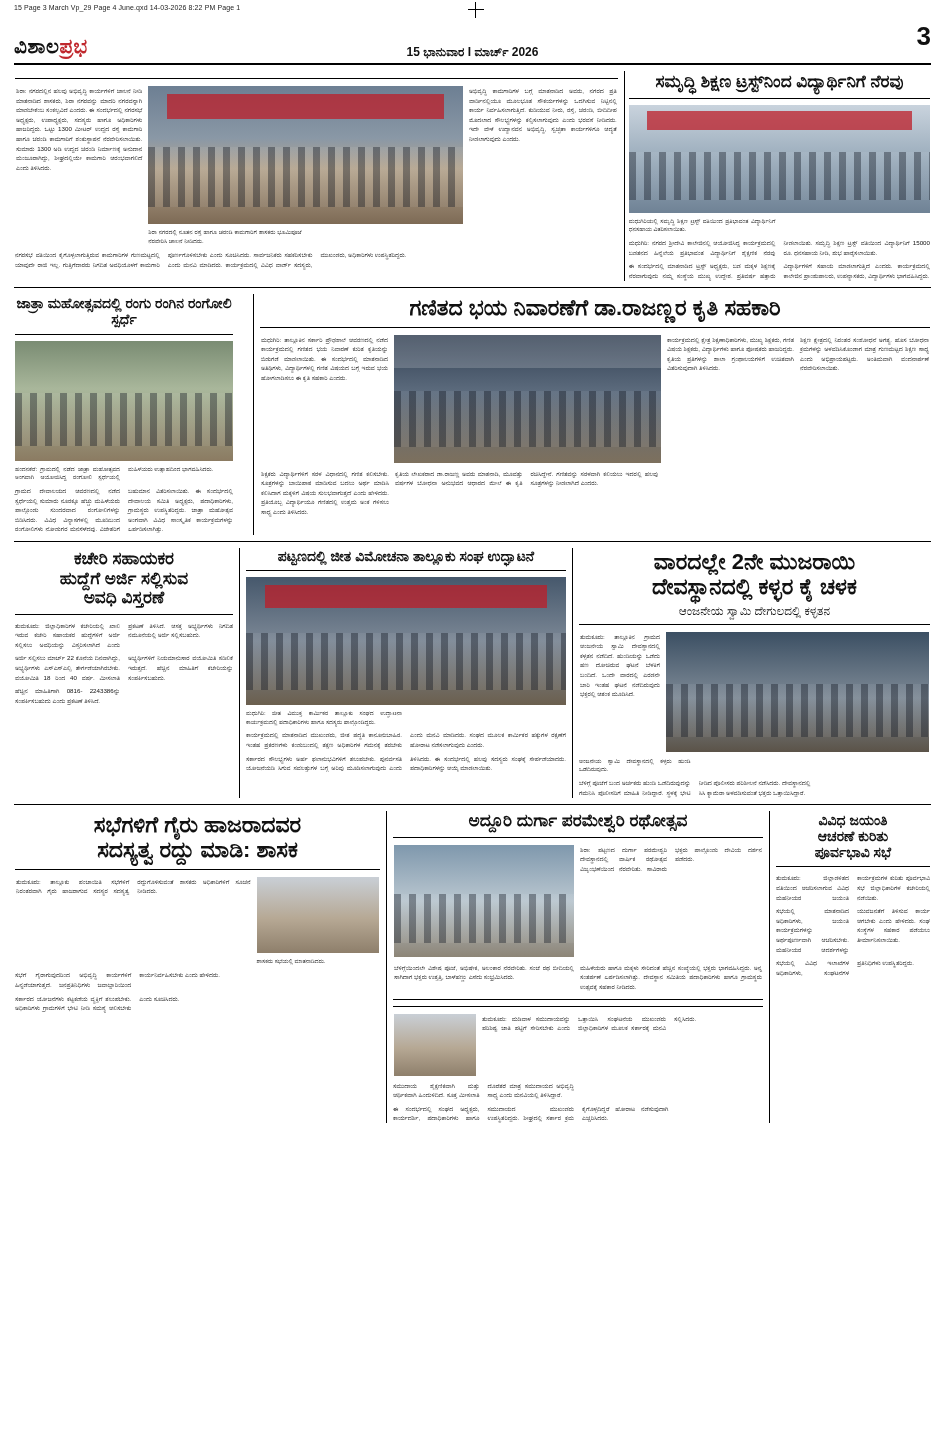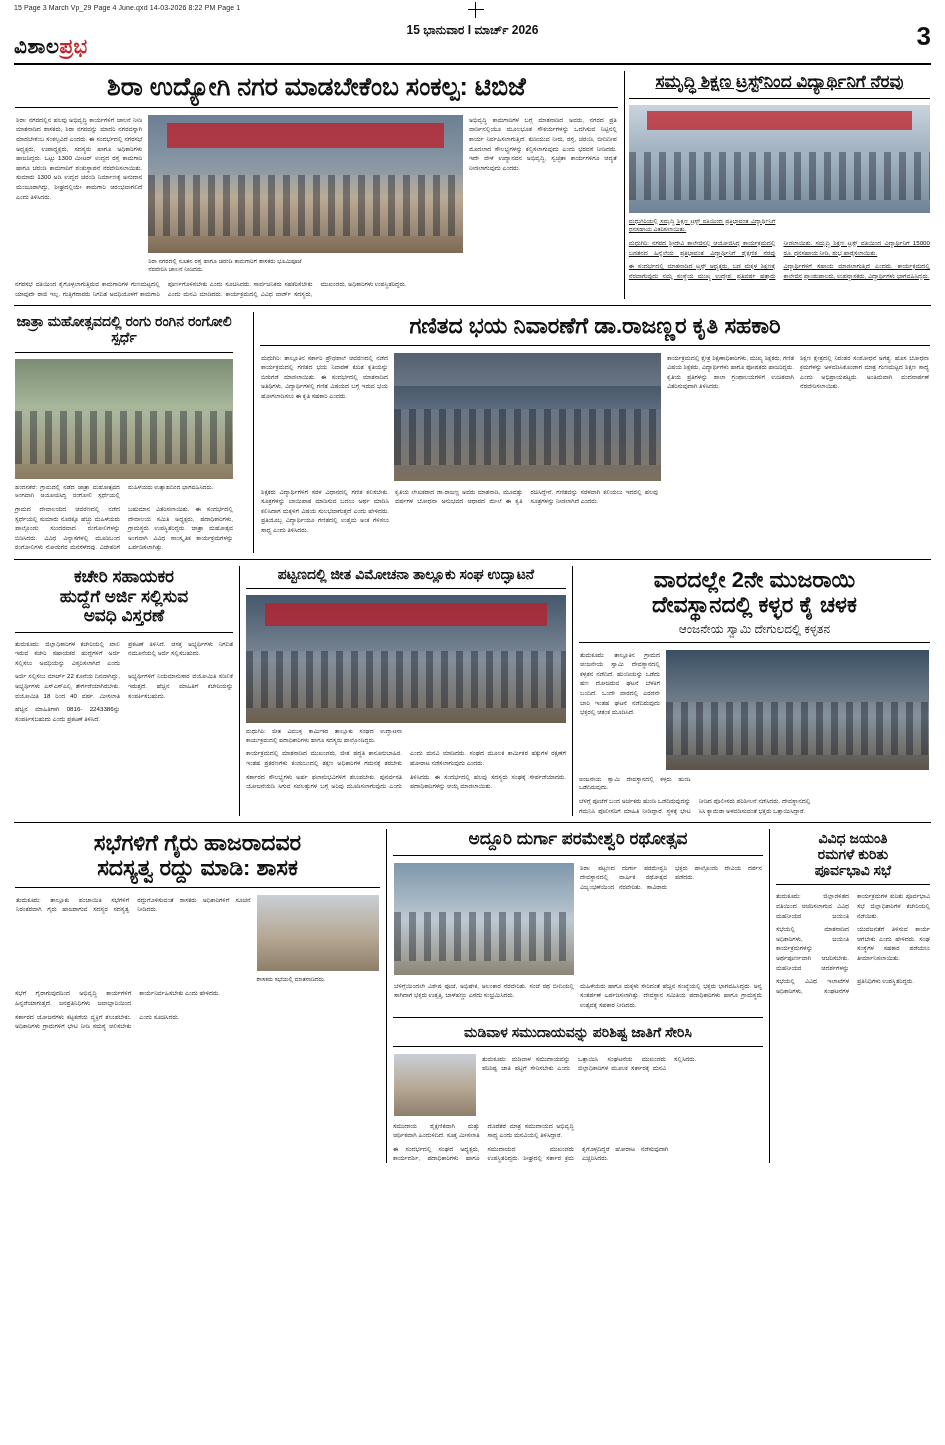--- a/index.html
+++ b/index.html
@@ -5,21 +5,21 @@
   html,body{margin:0;padding:0;background:#fff;}
   body{width:945px;height:1445px;font-family:"Liberation Sans",sans-serif;color:#111;}
   .page{position:relative;width:945px;height:1445px;box-sizing:border-box;padding:0;}
   .printline{font-size:7px;color:#222;padding:4px 0 2px 14px;letter-spacing:.1px;}
   .crossmark{position:absolute;left:468px;top:2px;width:16px;height:16px;}
   .crossmark:before{content:"";position:absolute;left:7px;top:0;width:1px;height:16px;background:#000;}
   .crossmark:after{content:"";position:absolute;left:0;top:7px;width:16px;height:1px;background:#000;}
   .masthead{position:relative;margin:10px 14px 0 14px;border-bottom:2px solid #000;padding-bottom:4px;height:36px;}
   .mast-logo{position:absolute;left:0;top:12px;font-size:20px;font-weight:bold;letter-spacing:.5px;}
   .mast-logo .red{color:#c0272d;}
-  .mast-date{position:absolute;left:50%;transform:translateX(-50%);top:0;font-size:12px;font-weight:bold;}
+  .mast-date{position:absolute;left:50%;transform:translateX(-50%);top:22px;font-size:12px;font-weight:bold;}
   .mast-page{position:absolute;right:0;top:-2px;font-size:26px;font-weight:bold;}
   .content{margin:6px 14px 0 14px;}
   .hr-thin{height:1px;background:#000;margin:6px 0;}
   .headline{font-weight:bold;line-height:1.15;text-align:center;}
   .h1{font-size:25px;}
   .h2{font-size:22px;}
   .h3{font-size:17px;}
   .h4{font-size:14px;}
   .sub{font-size:12px;font-weight:normal;text-align:center;}
   .body-txt{font-size:6.2px;line-height:1.55;text-align:justify;color:#111;}
@@ -61,21 +61,20 @@
     <div class="mast-date">15 ಭಾನುವಾರ I ಮಾರ್ಚ್ 2026</div>
     <div class="mast-page">3</div>
   </div>
 
   <div class="content">
 
     <table class="layout">
       <tbody>
           <tr>
         <td style="width:610px;padding-right:6px;" class="vline">
-          <div class="headline h1">ಶಿರಾ ಉದ್ಯೋಗಿ ನಗರ ಮಾಡಬೇಕೆಂಬ ಸಂಕಲ್ಪ: ಟಿಬಿಜೆ</div>
           <div class="hr-thin"></div>
           <table class="layout">
             <tbody>
                   <tr>
               <td style="width:128px;padding-right:5px;">
                 <div class="body-txt">ಶಿರಾ: ನಗರದಲ್ಲಿನ ಹಲವು ಅಭಿವೃದ್ಧಿ ಕಾರ್ಯಗಳಿಗೆ ಚಾಲನೆ ನೀಡಿ ಮಾತನಾಡಿದ ಶಾಸಕರು, ಶಿರಾ ನಗರವನ್ನು ಮಾದರಿ ನಗರವನ್ನಾಗಿ ಮಾಡಬೇಕೆಂಬ ಸಂಕಲ್ಪವಿದೆ ಎಂದರು. ಈ ಸಂದರ್ಭದಲ್ಲಿ ನಗರಸಭೆ ಅಧ್ಯಕ್ಷರು, ಉಪಾಧ್ಯಕ್ಷರು, ಸದಸ್ಯರು ಹಾಗೂ ಅಧಿಕಾರಿಗಳು ಹಾಜರಿದ್ದರು. ಒಟ್ಟು 1300 ಮೀಟರ್ ಉದ್ದದ ರಸ್ತೆ ಕಾಮಗಾರಿ ಹಾಗೂ ಚರಂಡಿ ಕಾಮಗಾರಿಗೆ ಶಂಕುಸ್ಥಾಪನೆ ನೆರವೇರಿಸಲಾಯಿತು. ಸುಮಾರು 1300 ಅಡಿ ಉದ್ದದ ಚರಂಡಿ ನಿರ್ಮಾಣಕ್ಕೆ ಅನುದಾನ ಮಂಜೂರಾಗಿದ್ದು, ಶೀಘ್ರದಲ್ಲಿಯೇ ಕಾಮಗಾರಿ ಆರಂಭವಾಗಲಿದೆ ಎಂದು ತಿಳಿಸಿದರು.</div>
               </td>
               <td style="width:320px;padding-right:5px;">
                 <div class="photo p1" style="height:138px;">
                   <div class="banner"></div>
@@ -85,21 +84,21 @@
               </td>
               <td style="width:150px;">
                 <div class="body-txt">ಅಭಿವೃದ್ಧಿ ಕಾಮಗಾರಿಗಳ ಬಗ್ಗೆ ಮಾತನಾಡಿದ ಅವರು, ನಗರದ ಪ್ರತಿ ವಾರ್ಡಿನಲ್ಲಿಯೂ ಮೂಲಭೂತ ಸೌಕರ್ಯಗಳನ್ನು ಒದಗಿಸುವ ನಿಟ್ಟಿನಲ್ಲಿ ಕಾರ್ಯ ನಿರ್ವಹಿಸಲಾಗುತ್ತಿದೆ. ಕುಡಿಯುವ ನೀರು, ರಸ್ತೆ, ಚರಂಡಿ, ಬೀದಿದೀಪ ಮೊದಲಾದ ಸೌಲಭ್ಯಗಳನ್ನು ಕಲ್ಪಿಸಲಾಗುವುದು ಎಂದು ಭರವಸೆ ನೀಡಿದರು. ಇದೇ ವೇಳೆ ಉದ್ಯಾನವನ ಅಭಿವೃದ್ಧಿ, ಸ್ವಚ್ಛತಾ ಕಾರ್ಯಗಳಿಗೂ ಆದ್ಯತೆ ನೀಡಲಾಗುವುದು ಎಂದರು.</div>
               </td>
             </tr>
           </tbody>
               </table>
           <div class="body-txt mt4 cols4">ನಗರಸಭೆ ವತಿಯಿಂದ ಕೈಗೊಳ್ಳಲಾಗುತ್ತಿರುವ ಕಾಮಗಾರಿಗಳ ಗುಣಮಟ್ಟದಲ್ಲಿ ಯಾವುದೇ ರಾಜಿ ಇಲ್ಲ. ಗುತ್ತಿಗೆದಾರರು ನಿಗದಿತ ಅವಧಿಯೊಳಗೆ ಕಾಮಗಾರಿ ಪೂರ್ಣಗೊಳಿಸಬೇಕು ಎಂದು ಸೂಚಿಸಿದರು. ಸಾರ್ವಜನಿಕರು ಸಹಕರಿಸಬೇಕು ಎಂದು ಮನವಿ ಮಾಡಿದರು. ಕಾರ್ಯಕ್ರಮದಲ್ಲಿ ವಿವಿಧ ವಾರ್ಡ್ ಸದಸ್ಯರು, ಮುಖಂಡರು, ಅಧಿಕಾರಿಗಳು ಉಪಸ್ಥಿತರಿದ್ದರು.</div>
         </td>
 
-        <td style="width:305px;padding-left:4px;text-decoration:underline;">
+        <td style="width:305px;padding-left:4px;">
           <div class="headline h3">ಸಮೃದ್ಧಿ ಶಿಕ್ಷಣ ಟ್ರಸ್ಟ್‌ನಿಂದ ವಿದ್ಯಾರ್ಥಿನಿಗೆ ನೆರವು</div>
           <div class="hr-thin"></div>
           <div class="photo p2" style="height:108px;">
             <div class="banner"></div>
                 <div class="figdots"></div>
           </div>
           <div class="cap mt4 cols2">ಮಧುಗಿರಿಯಲ್ಲಿ ಸಮೃದ್ಧಿ ಶಿಕ್ಷಣ ಟ್ರಸ್ಟ್ ವತಿಯಿಂದ ಪ್ರತಿಭಾವಂತ ವಿದ್ಯಾರ್ಥಿನಿಗೆ ಧನಸಹಾಯ ವಿತರಿಸಲಾಯಿತು.</div>
           <div class="body-txt mt4 cols2">ಮಧುಗಿರಿ: ನಗರದ ಶ್ರೀದೇವಿ ಕಾಲೇಜಿನಲ್ಲಿ ಆಯೋಜಿಸಿದ್ದ ಕಾರ್ಯಕ್ರಮದಲ್ಲಿ ಬಡತನದ ಹಿನ್ನೆಲೆಯ ಪ್ರತಿಭಾವಂತ ವಿದ್ಯಾರ್ಥಿನಿಗೆ ಶೈಕ್ಷಣಿಕ ನೆರವು ನೀಡಲಾಯಿತು. ಸಮೃದ್ಧಿ ಶಿಕ್ಷಣ ಟ್ರಸ್ಟ್ ವತಿಯಿಂದ ವಿದ್ಯಾರ್ಥಿನಿಗೆ 15000 ರೂ. ಧನಸಹಾಯ ನೀಡಿ, ಶುಭ ಹಾರೈಸಲಾಯಿತು.</div>
           <div class="body-txt mt4 cols2">ಈ ಸಂದರ್ಭದಲ್ಲಿ ಮಾತನಾಡಿದ ಟ್ರಸ್ಟ್ ಅಧ್ಯಕ್ಷರು, ಬಡ ಮಕ್ಕಳ ಶಿಕ್ಷಣಕ್ಕೆ ನೆರವಾಗುವುದು ನಮ್ಮ ಸಂಸ್ಥೆಯ ಮುಖ್ಯ ಉದ್ದೇಶ. ಪ್ರತಿವರ್ಷ ಹತ್ತಾರು ವಿದ್ಯಾರ್ಥಿಗಳಿಗೆ ಸಹಾಯ ಮಾಡಲಾಗುತ್ತಿದೆ ಎಂದರು. ಕಾರ್ಯಕ್ರಮದಲ್ಲಿ ಕಾಲೇಜಿನ ಪ್ರಾಂಶುಪಾಲರು, ಉಪನ್ಯಾಸಕರು, ವಿದ್ಯಾರ್ಥಿಗಳು ಭಾಗವಹಿಸಿದ್ದರು.</div>
         </td>
@@ -266,41 +265,40 @@
               <td style="width:180px;padding-right:5px;">
                 <div class="body-txt">ಬೆಳಿಗ್ಗೆಯಿಂದಲೇ ವಿಶೇಷ ಪೂಜೆ, ಅಭಿಷೇಕ, ಅಲಂಕಾರ ನೆರವೇರಿತು. ಸಂಜೆ ರಥ ಬೀದಿಯಲ್ಲಿ ಸಾಗಿದಾಗ ಭಕ್ತರು ಉತ್ತತ್ತಿ, ಬಾಳೆಹಣ್ಣು ಎಸೆದು ಸಂಭ್ರಮಿಸಿದರು.</div>
               </td>
               <td>
                 <div class="body-txt">ಮಹಿಳೆಯರು ಹಾಗೂ ಮಕ್ಕಳು ಸೇರಿದಂತೆ ಹೆಚ್ಚಿನ ಸಂಖ್ಯೆಯಲ್ಲಿ ಭಕ್ತರು ಭಾಗವಹಿಸಿದ್ದರು. ಅನ್ನ ಸಂತರ್ಪಣೆ ಏರ್ಪಡಿಸಲಾಗಿತ್ತು. ದೇವಸ್ಥಾನ ಸಮಿತಿಯ ಪದಾಧಿಕಾರಿಗಳು ಹಾಗೂ ಗ್ರಾಮಸ್ಥರು ಉತ್ಸವಕ್ಕೆ ಸಹಕಾರ ನೀಡಿದರು.</div>
               </td>
             </tr>
           </tbody>
               </table>
           <div class="hr-thin" style="margin:6px 0;"></div>
-          <div class="headline h4">ಮಡಿವಾಳ ಸಮುದಾಯವನ್ನು ಪರಿಶಿಷ್ಟ ಜಾತಿಗೆ ಸೇರಿಸಿ</div>
           <div class="hr-thin"></div>
           <table class="layout">
             <tbody>
                   <tr>
               <td style="width:82px;padding-right:5px;">
                 <div class="photo portrait" style="height:62px;"></div>
               </td>
               <td>
                 <div class="body-txt cols3">ತುಮಕೂರು: ಮಡಿವಾಳ ಸಮುದಾಯವನ್ನು ಪರಿಶಿಷ್ಟ ಜಾತಿ ಪಟ್ಟಿಗೆ ಸೇರಿಸಬೇಕು ಎಂದು ಒತ್ತಾಯಿಸಿ ಸಂಘಟನೆಯ ಮುಖಂಡರು ಜಿಲ್ಲಾಧಿಕಾರಿಗಳ ಮೂಲಕ ಸರ್ಕಾರಕ್ಕೆ ಮನವಿ ಸಲ್ಲಿಸಿದರು.</div>
               </td>
             </tr>
           </tbody>
               </table>
           <div class="body-txt mt4 cols4">ಸಮುದಾಯ ಶೈಕ್ಷಣಿಕವಾಗಿ ಮತ್ತು ಆರ್ಥಿಕವಾಗಿ ಹಿಂದುಳಿದಿದೆ. ಸೂಕ್ತ ಮೀಸಲಾತಿ ದೊರೆತರೆ ಮಾತ್ರ ಸಮುದಾಯದ ಅಭಿವೃದ್ಧಿ ಸಾಧ್ಯ ಎಂದು ಮನವಿಯಲ್ಲಿ ತಿಳಿಸಿದ್ದಾರೆ.</div>
           <div class="body-txt mt4 cols4">ಈ ಸಂದರ್ಭದಲ್ಲಿ ಸಂಘದ ಅಧ್ಯಕ್ಷರು, ಕಾರ್ಯದರ್ಶಿ, ಪದಾಧಿಕಾರಿಗಳು ಹಾಗೂ ಸಮುದಾಯದ ಮುಖಂಡರು ಉಪಸ್ಥಿತರಿದ್ದರು. ಶೀಘ್ರದಲ್ಲಿ ಸರ್ಕಾರ ಕ್ರಮ ಕೈಗೊಳ್ಳದಿದ್ದರೆ ಹೋರಾಟ ನಡೆಸುವುದಾಗಿ ಎಚ್ಚರಿಸಿದರು.</div>
         </td>
 
         <td style="padding-left:6px;margin-top:40px;">
           <div class="headline h4">ವಿವಿಧ ಜಯಂತಿ</div>
-          <div class="headline h4">ರಮಗಳೆ ಕುರಿತು</div>
+          <div class="headline h4">ಆಚರಣೆ ಕುರಿತು</div>
           <div class="headline h4">ಪೂರ್ವಭಾವಿ ಸಭೆ</div>
           <div class="hr-thin"></div>
           <div class="body-txt cols2">ತುಮಕೂರು: ಜಿಲ್ಲಾಡಳಿತದ ವತಿಯಿಂದ ಆಚರಿಸಲಾಗುವ ವಿವಿಧ ಮಹನೀಯರ ಜಯಂತಿ ಕಾರ್ಯಕ್ರಮಗಳ ಕುರಿತು ಪೂರ್ವಭಾವಿ ಸಭೆ ಜಿಲ್ಲಾಧಿಕಾರಿಗಳ ಕಚೇರಿಯಲ್ಲಿ ನಡೆಯಿತು.</div>
           <div class="body-txt mt4 cols2">ಸಭೆಯಲ್ಲಿ ಮಾತನಾಡಿದ ಅಧಿಕಾರಿಗಳು, ಜಯಂತಿ ಕಾರ್ಯಕ್ರಮಗಳನ್ನು ಅರ್ಥಪೂರ್ಣವಾಗಿ ಆಚರಿಸಬೇಕು. ಮಹನೀಯರ ಆದರ್ಶಗಳನ್ನು ಯುವಜನತೆಗೆ ತಿಳಿಸುವ ಕಾರ್ಯ ಆಗಬೇಕು ಎಂದು ಹೇಳಿದರು. ಸಂಘ ಸಂಸ್ಥೆಗಳ ಸಹಕಾರ ಪಡೆಯಲು ತೀರ್ಮಾನಿಸಲಾಯಿತು.</div>
           <div class="body-txt mt4 cols2">ಸಭೆಯಲ್ಲಿ ವಿವಿಧ ಇಲಾಖೆಗಳ ಅಧಿಕಾರಿಗಳು, ಸಂಘಟನೆಗಳ ಪ್ರತಿನಿಧಿಗಳು ಉಪಸ್ಥಿತರಿದ್ದರು.</div>
         </td>
       </tr>
     </tbody>
       </table>
 

